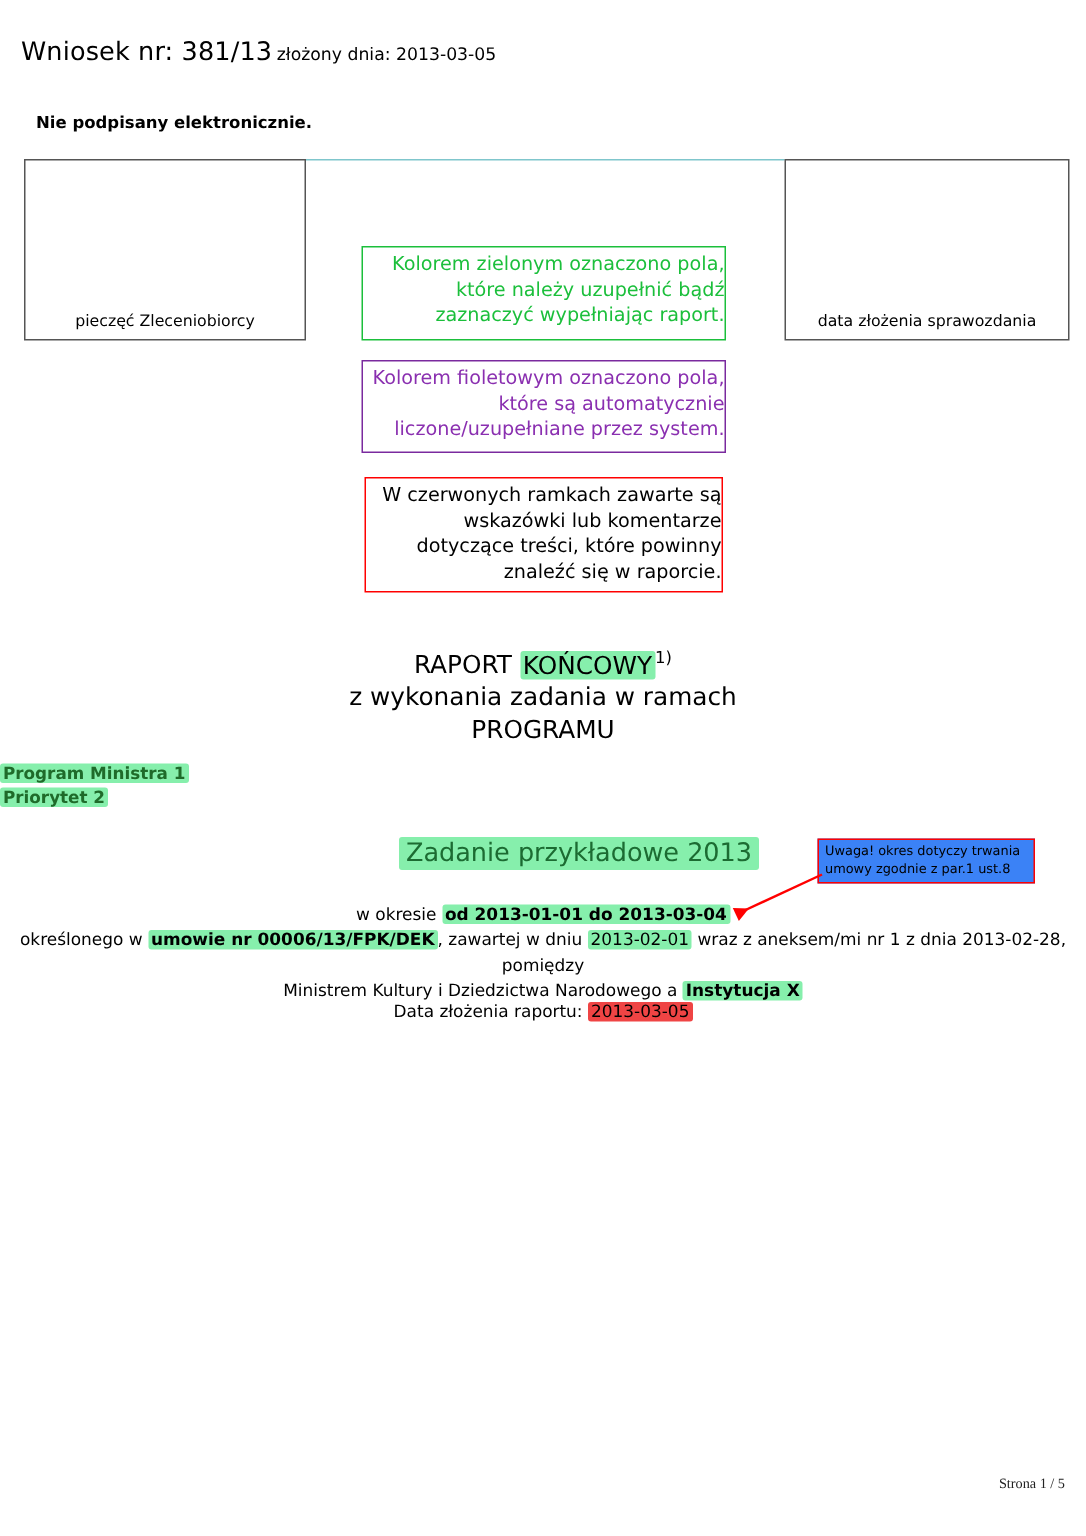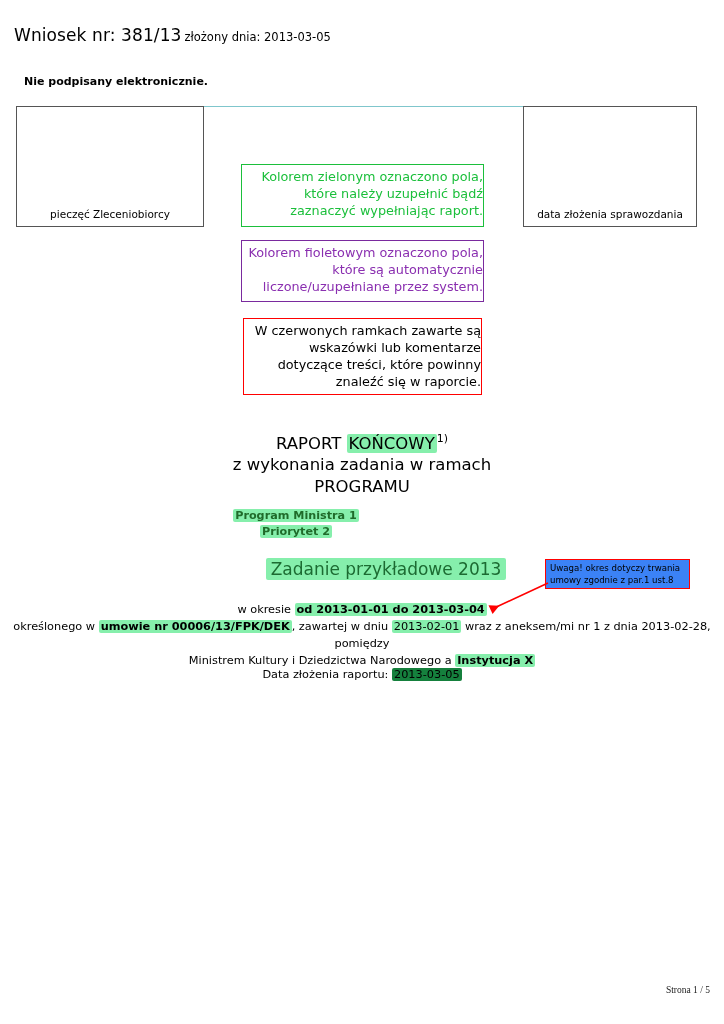--- a/index.html
+++ b/index.html
@@ -74,21 +74,21 @@
   }
   #stamp-box {
     left: 16px;
     top: 106px;
     width: 188px;
     height: 121px;
   }
   #date-box {
     left: 523px;
     top: 106px;
-    width: 174px;
+    width: 190px;
     height: 121px;
   }
 
   
   .legend-box {
     position: absolute;
     box-sizing: border-box;
     text-align: right;
     line-height: 1.32;
   }
@@ -135,36 +135,35 @@
     font-size: 16.5px;
     line-height: 1.31;
     color: #000;
   }
   .hl-green {
     background: #86efac;
     padding: 0 2px;
     border-radius: 2px;
   }
   .hl-purple {
-    background: #15803d;
+    background: #ef4444;
     padding: 0 2px;
     border-radius: 2px;
   }
   #title-block .sup {
     font-size: 11px;
     vertical-align: super;
   }
 
   
   #program-block {
     position: absolute;
     left: 0;
     top: 508px;
     width: 592px;
-    text-align: center;
   }
   #program-block .prog-line {
     font-size: 11.2px;
     font-weight: bold;
     line-height: 1.42;
     color: #1f6b2a;
   }
   #program-block .funding-line {
     font-size: 11.2px;
     font-weight: bold;

